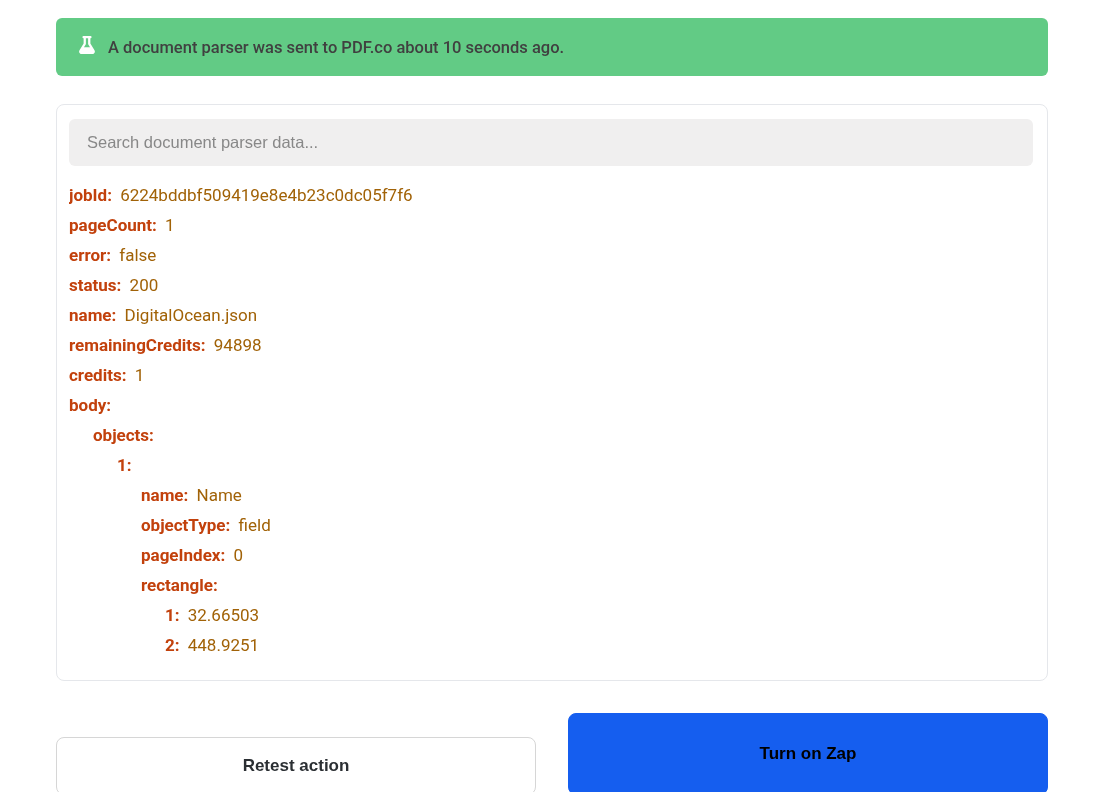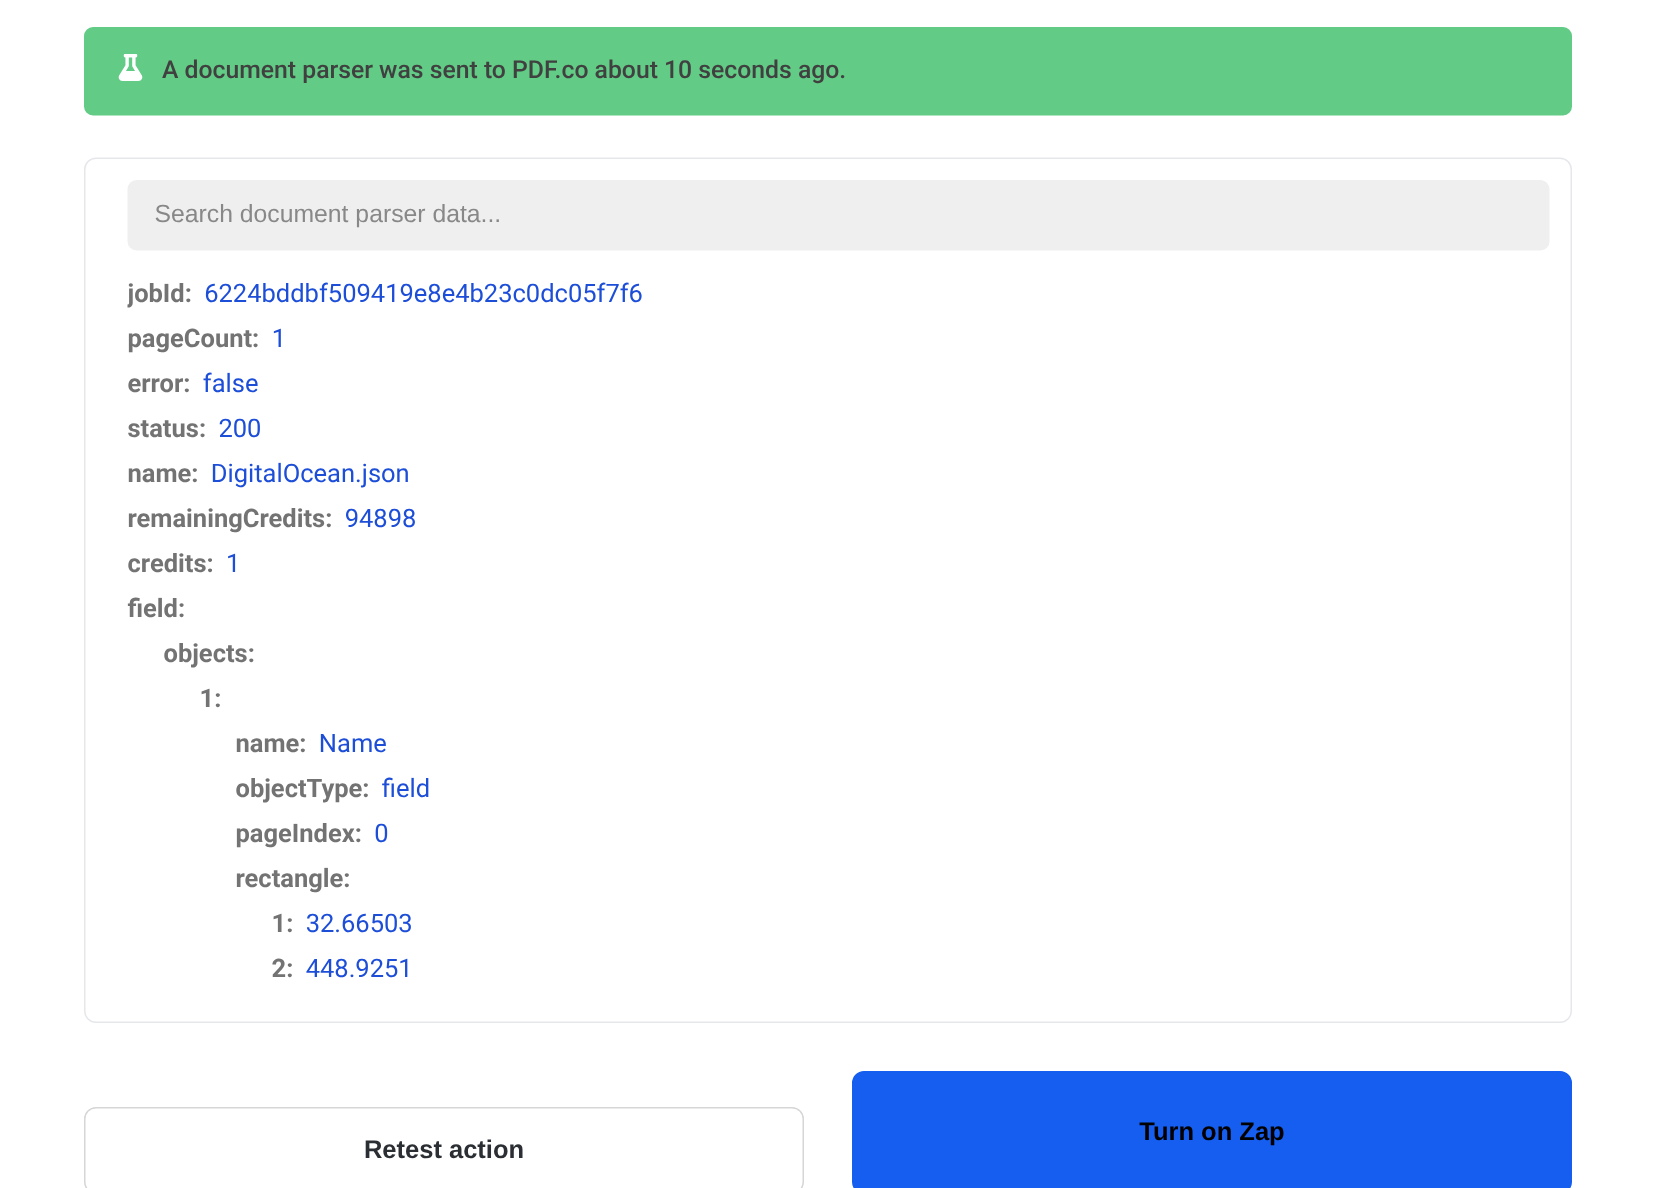--- a/index.html
+++ b/index.html
@@ -28,21 +28,21 @@
   .banner svg {
     width: 18px;
     height: 18px;
     margin-right: 12px;
     fill: #ffffff;
   }
   .panel {
     margin-top: 28px;
     border: 1px solid #e5e7eb;
     border-radius: 8px;
-    padding: 14px 14px 0 28px;
+    padding: 14px 14px 0 12px;
   }
   .search-box {
     width: 100%;
     background: #f0efef;
     border: none;
     border-radius: 6px;
     padding: 14px 18px;
     font-size: 16.5px;
     color: #333;
     outline: none;
@@ -59,22 +59,22 @@
     padding-right: 6px;
     font-size: 17px;
     line-height: 30px;
     color: #333a40;
   }
   
   .data-view::-webkit-scrollbar { width: 14px; }
   .data-view::-webkit-scrollbar-track { background: #fafafa; }
   .data-view::-webkit-scrollbar-thumb { background: #cfcfcf; border-radius: 2px; }
   .row { display: block; }
-  .k { font-weight: 700; color: #737373; }
-  .v { color: #1d4ed8; margin-left: 4px; }
+  .k { font-weight: 700; color: #c2410c; }
+  .v { color: #a16207; margin-left: 4px; }
   .ind1 { padding-left: 24px; }
   .ind2 { padding-left: 48px; }
   .ind3 { padding-left: 72px; }
   .ind4 { padding-left: 96px; }
   .footer {
     display: flex;
     gap: 32px;
     margin-top: 32px;
   }
   .btn {
@@ -140,21 +140,21 @@
         </div>
         <div class="row">
           <span class="k">remainingCredits:</span>
           <span class="v">94898</span>
         </div>
         <div class="row">
           <span class="k">credits:</span>
           <span class="v">1</span>
         </div>
         <div class="row">
-          <span class="k">field:</span>
+          <span class="k">body:</span>
         </div>
         <div class="row ind1">
           <span class="k">objects:</span>
         </div>
         <div class="row ind2">
           <span class="k">1:</span>
         </div>
         <div class="row ind3">
           <span class="k">name:</span>
           <span class="v">Name</span>

